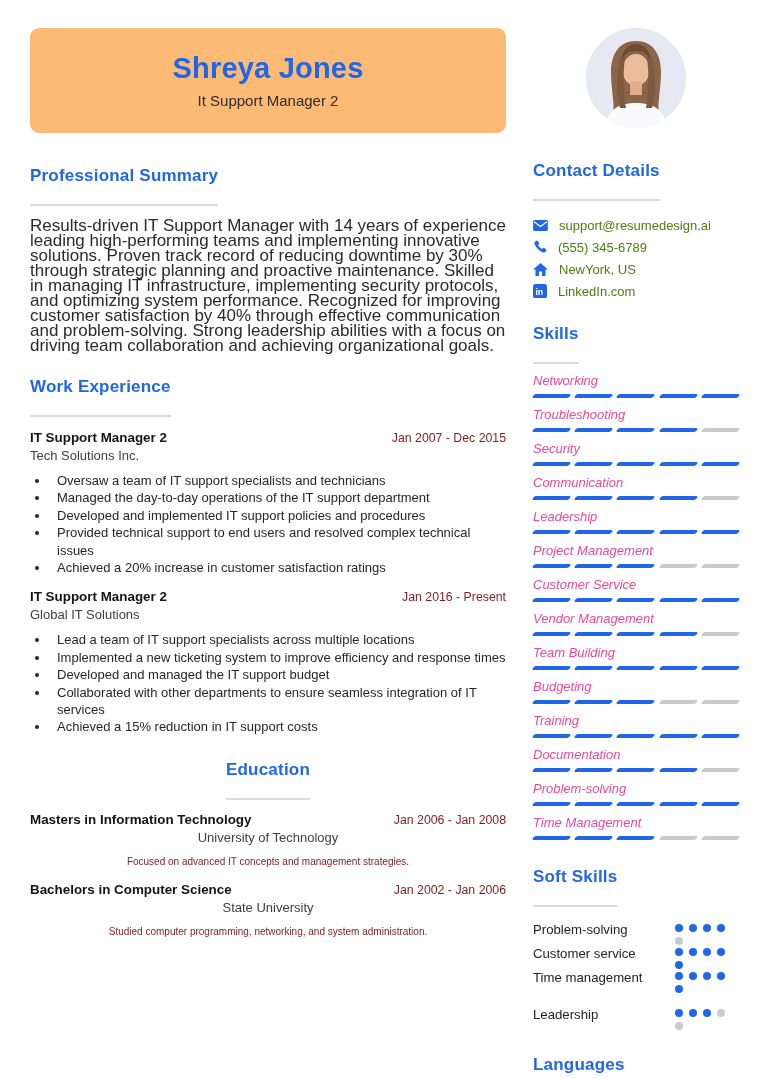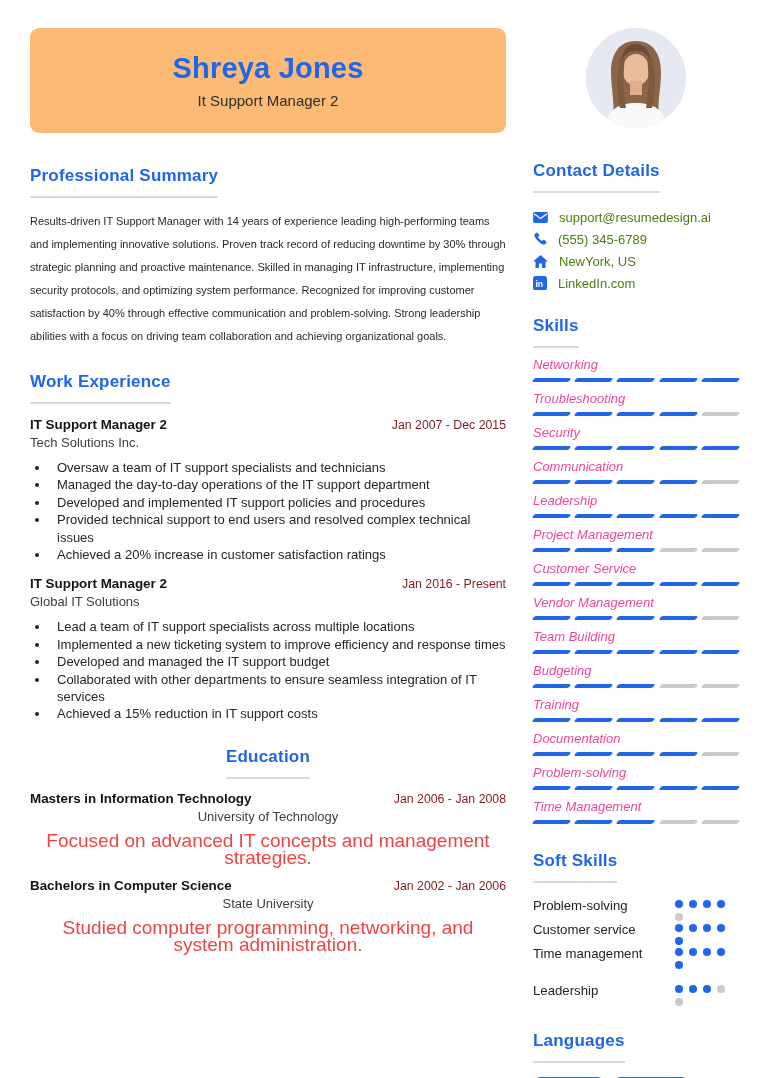--- a/index.html
+++ b/index.html
@@ -16,38 +16,38 @@
   .header-box {
     margin-top:28px; height:105px; background:#fdba74; border-radius:9px;
     display:flex; flex-direction:column; align-items:center; justify-content:center;
   }
   .name { font-size:29px; font-weight:bold; color:var(--accent); letter-spacing:.2px; }
   .header-role { font-size:15px; color:#2e2e2e; margin-top:7px; }
 
   
   .sec-heading {
     display:inline-block; font-size:17px; font-weight:bold; color:var(--accent);
-    padding-bottom:10px; border-bottom:2px solid #d7dade; letter-spacing:.2px;
+    padding-bottom:18px; border-bottom:2px solid #d7dade; letter-spacing:.2px;
   }
   .sec-summary { margin-top:33px; }
   .sec-work    { margin-top:24px; }
   .sec-edu     { margin-top:24px;text-align:center; }
 
-  .summary-text { margin-top:12px; font-size:11px; line-height:23px; color:#2a2a2a; }
+  .summary-text { margin-top:12px; font-size:17px; line-height:15px; color:#2a2a2a; }
 
   
   .job { margin-top:13px; }
   .job-head { display:flex; justify-content:space-between; align-items:baseline; }
   .job-title { font-size:13.4px; font-weight:bold; color:#141414; }
   .job-date  { font-size:12.3px; color:#7f1d1d; white-space:nowrap; }
   .job-company { font-size:13px; color:#3e3e3e; margin-top:3px; }
   .job-bullets { margin:9px 0 0 0; padding-left:20px; }
   .job-bullets li { font-size:13px; line-height:17.4px; color:#262626; padding-left:7px; }
   .edu { margin-top:12px; }
-  .edu-note { font-size:19px; color:#ef4444; margin-top:8px; line-height:17px; }
+  .edu-note { font-size:10px; color:#7f1d1d; margin-top:8px; line-height:17px; }
 
   
   .photo-wrap { margin:28px auto 0; width:100px; height:100px; border-radius:50%;
                 overflow:hidden; background:#e7eaf2; }
   .side-sec-contact { margin-top:33px; }
   .contact-list { margin-top:13px; }
   .contact-row { display:flex; align-items:center; height:22px; gap:11px;
                  font-size:13px; color:#4d7c0f; }
   .cicon { fill:var(--accent); flex:0 0 auto; }
 

